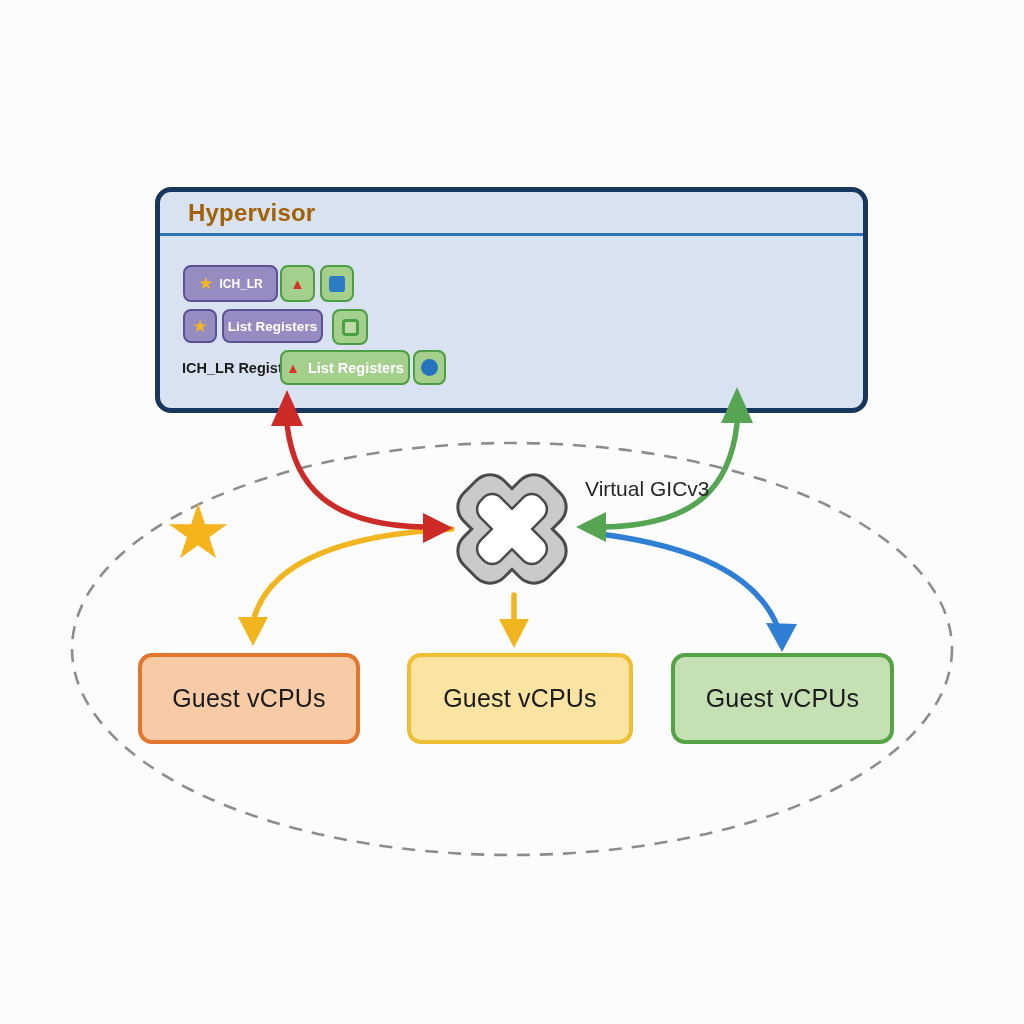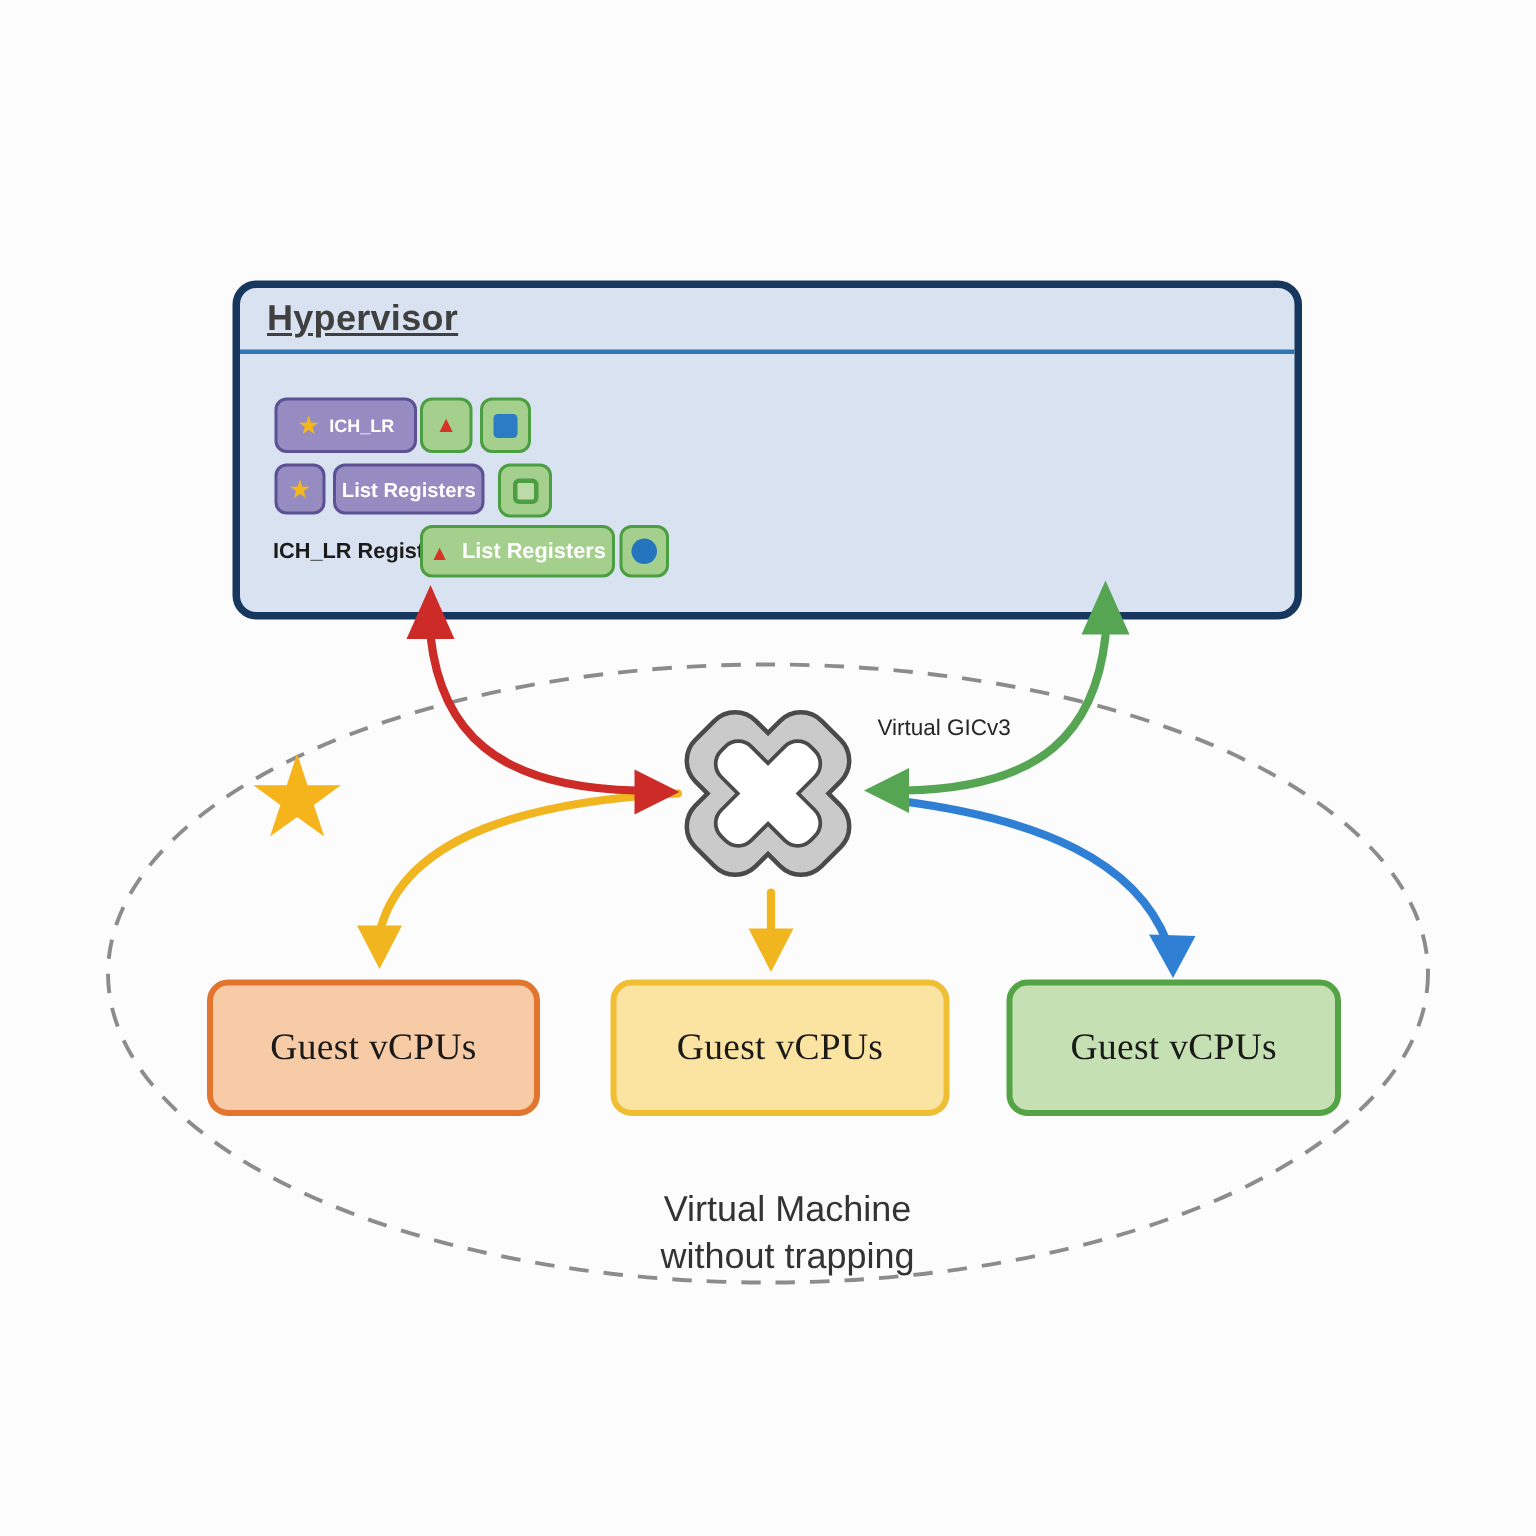--- a/index.html
+++ b/index.html
@@ -8,22 +8,22 @@
     background:#fcfcfd;
     font-family:"Liberation Sans","DejaVu Sans",sans-serif;
   }
   
   .hypervisor{
     position:absolute;left:155px;top:187px;width:713px;height:226px;
     background:#d8e2f0;border:5px solid #17375e;border-radius:16px;
     box-sizing:border-box;z-index:1;
   }
   .hyp-title{
-    position:absolute;left:18px;top:7px;
-    font-size:24px;font-weight:bold;color:#404040;letter-spacing:.2px;text-decoration:underline;
+    position:absolute;left:28px;top:7px;
+    font-size:24px;font-weight:bold;color:#a16207;letter-spacing:.2px;
   }
   .hyp-divider{
     position:absolute;left:0;right:0;top:41px;height:3px;background:#2e75b6;
   }
   .badge{
     position:absolute;box-sizing:border-box;display:flex;align-items:center;
     justify-content:center;border-radius:8px;
   }
   .badge.purple{background:#978cc2;border:2.5px solid #5b5194;}
   .badge.green{background:#a5cf8d;border:2.5px solid #4c9e43;}
@@ -32,35 +32,35 @@
   .tri-glyph{color:#d73327;font-size:15px;line-height:1;}
   .blue-square{width:16px;height:16px;background:#2b7cc4;border-radius:3px;}
   .green-outline-square{width:17px;height:17px;border:3px solid #4c9e43;border-radius:4px;background:#bcdba6;box-sizing:border-box;}
   .blue-circle{width:17px;height:17px;background:#2474be;border-radius:50%;}
   .row3-label{
     position:absolute;left:22px;top:158px;height:35px;display:flex;align-items:center;
     font-size:14.5px;font-weight:600;color:#1b1b1b;white-space:nowrap;
   }
   
   .gic-label{
-    position:absolute;left:585px;top:477px;font-size:15px;color:#262626;z-index:4;white-space:nowrap;
+    position:absolute;left:585px;top:477px;font-size:21px;color:#262626;z-index:4;white-space:nowrap;
   }
   .vm-caption{
     position:absolute;left:362px;top:791px;width:326px;text-align:center;
     font-size:24px;color:#333333;line-height:31px;z-index:3;
   }
   .big-star{
     position:absolute;left:158px;top:492px;width:80px;height:80px;line-height:80px;
     text-align:center;font-size:76px;color:#f6b41c;z-index:3;
   }
   
   .guest{
     position:absolute;top:653px;height:91px;box-sizing:border-box;border-radius:14px;
     display:flex;align-items:center;justify-content:center;
-    font-size:25px;font-weight:500;color:#1a1a1a;z-index:1;letter-spacing:.2px;font-family:Liberation Serif, serif;
+    font-size:25px;font-weight:500;color:#1a1a1a;z-index:1;letter-spacing:.2px;
   }
   .guest.orange{left:138px;width:222px;background:#f7cba5;border:4px solid #e3762f;}
   .guest.yellow{left:407px;width:226px;background:#fbe4a1;border:4px solid #efbe33;}
   .guest.green {left:671px;width:223px;background:#c5e0b3;border:4px solid #54a446;}
   
   .arrow-layer{position:absolute;left:0;top:0;z-index:2;}
   .x-icon-wrap{position:absolute;left:447px;top:466px;width:130px;height:126px;z-index:3;}
 </style>
 </head>
 <body>
@@ -162,18 +162,14 @@
   <div class="guest orange">
     <span>Guest vCPUs</span>
   </div>
   <div class="guest yellow">
     <span>Guest vCPUs</span>
   </div>
   <div class="guest green">
     <span>Guest vCPUs</span>
   </div>
 
-  <div class="vm-caption">
-    <div>Virtual Machine</div>
-    <div>without trapping</div>
-  </div>
 
 </div>
 
 </body></html>

